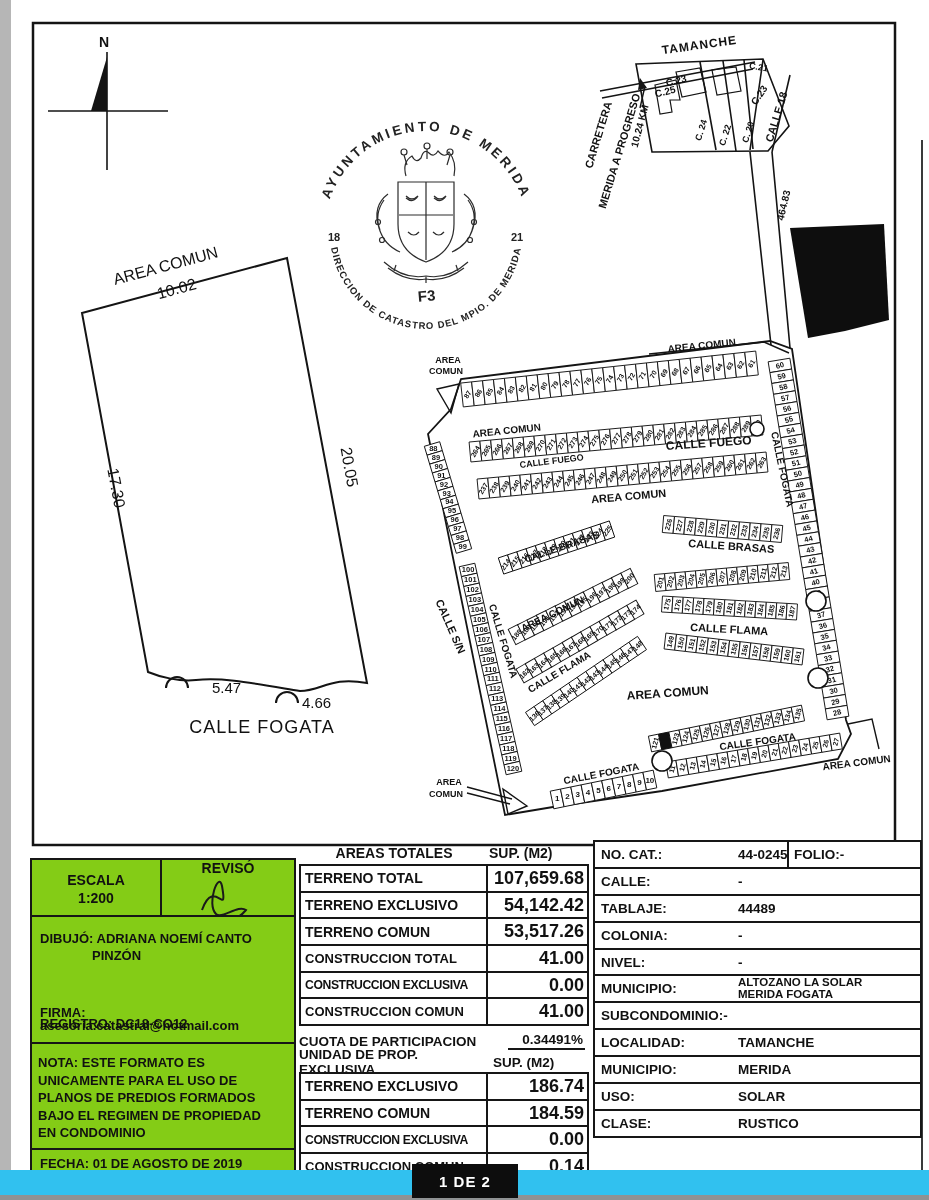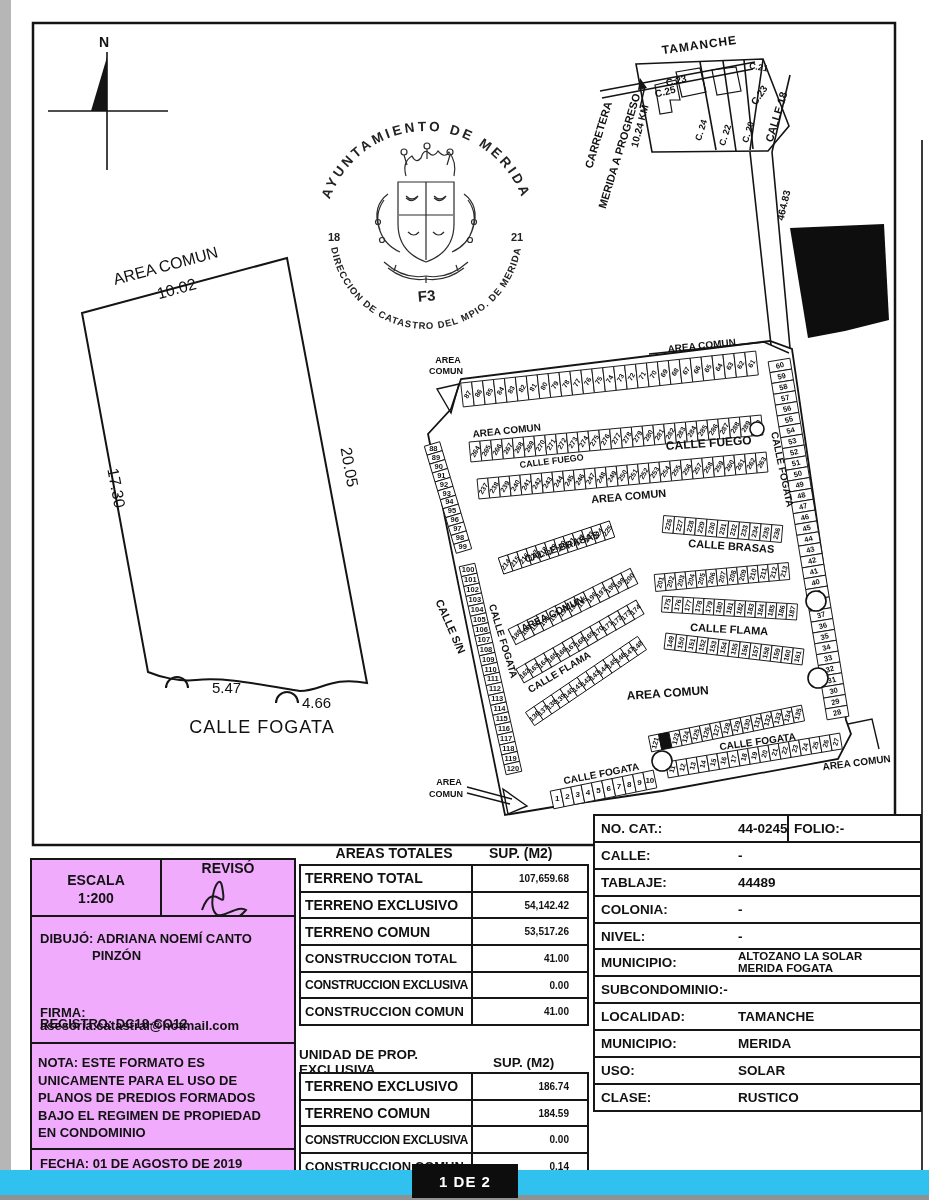--- a/index.html
+++ b/index.html
@@ -5,42 +5,42 @@
   html,body{margin:0;padding:0;background:#e8e8e8;}
   .page{position:relative;width:929px;height:1200px;background:#fff;overflow:hidden;
         font-family:"Liberation Sans",sans-serif;color:#111;}
   svg text{font-family:"Liberation Sans",sans-serif;}
   .abs{position:absolute;}
   
   .edge-left{left:0;top:0;width:11px;height:1200px;background:#b6b6b6;}
   .edge-right{left:921px;top:140px;width:2px;height:1056px;background:#3a3a3a;}
   .edge-bottom{left:0;top:1195px;width:929px;height:5px;background:#8f9293;z-index:4;}
   
-  .panel{position:absolute;border:2px solid #161616;background:#f0abfc;}
+  .panel{position:absolute;border:2px solid #161616;background:#84cc16;}
   
   .escala-box{left:30px;top:858px;width:262px;height:57px;display:flex;}
   .escala-left{width:128px;border-right:2px solid #161616;display:flex;flex-direction:column;
                align-items:center;justify-content:center;font-weight:bold;font-size:14px;line-height:18px;}
   .escala-right{flex:1;position:relative;text-align:center;font-weight:bold;font-size:14px;}
   .cred-box{left:30px;top:915px;width:262px;height:127px;}
   .nota-box{left:30px;top:1042px;width:262px;height:106px;}
   .fecha-box{left:30px;top:1148px;width:262px;height:46px;}
   .cred-line{position:absolute;left:8px;font-weight:bold;font-size:13px;white-space:nowrap;}
   
   .mid-header{left:299px;top:845px;width:286px;height:17px;display:flex;font-weight:bold;font-size:14px;}
   .areas-table{left:299px;top:864px;width:286px;border:2px solid #161616;background:#fff;}
   .a-row{display:flex;border-top:2px solid #161616;height:24.7px;align-items:center;}
   .a-row:first-child{border-top:none;}
   .a-label{flex:1;padding-left:4px;font-weight:bold;font-size:14px;white-space:nowrap;overflow:hidden;}
-  .a-value{width:96px;border-left:2px solid #161616;text-align:right;padding-right:18px;
-           font-weight:bold;font-size:10px;align-self:stretch;display:flex;align-items:center;justify-content:flex-end;}
+  .a-value{width:96px;border-left:2px solid #161616;text-align:right;padding-right:3px;
+           font-weight:bold;font-size:18px;align-self:stretch;display:flex;align-items:center;justify-content:flex-end;}
   .cuota-row{left:299px;top:1030px;width:286px;height:22px;display:flex;align-items:center;font-weight:bold;font-size:13.5px;}
   .unidad-header{left:299px;top:1053px;width:286px;height:18px;display:flex;align-items:center;font-weight:bold;font-size:13.5px;gap:19px;}
   
-  .info-panel{left:593px;top:814px;width:325px;border:2px solid #161616;background:#fff;}
+  .info-panel{left:593px;top:840px;width:325px;border:2px solid #161616;background:#fff;}
   .i-row{display:flex;border-top:2px solid #161616;height:24.9px;align-items:center;position:relative;}
   .i-row:first-child{border-top:none;}
   .i-label{width:137px;padding-left:6px;font-weight:bold;font-size:13.5px;white-space:nowrap;}
   .i-value{flex:1;font-weight:bold;font-size:13.5px;white-space:nowrap;}
   .i-value.two{font-size:11.5px;line-height:11.5px;}
   .i-extra{position:absolute;left:192px;top:0;bottom:0;right:0;border-left:2px solid #161616;
            display:flex;align-items:center;padding-left:5px;font-weight:bold;font-size:13.5px;}
   
   .cyanbar{left:0;top:1170px;width:929px;height:27px;z-index:3;}
   .pagebox{left:412px;top:1164px;width:106px;height:34px;background:#0d0d0d;z-index:5;
@@ -848,20 +848,24 @@
       <div class="a-row">
         <div class="a-label" style="font-size: 12.2px; letter-spacing: -0.4px;">CONSTRUCCION EXCLUSIVA</div>
         <div class="a-value">0.00</div>
       </div>
       <div class="a-row">
         <div class="a-label" style="font-size: 13px;">CONSTRUCCION COMUN</div>
         <div class="a-value">41.00</div>
       </div>
     </div>
 
+  <div class="abs cuota-row">
+    <span style="flex:1;">CUOTA DE PARTICIPACION</span>
+    <span style="border-bottom:2px solid #161616;padding:0 2px 1px 14px;">0.34491%</span>
+  </div>
 
   <div class="abs unidad-header">
     <span style="flex:1;">UNIDAD DE PROP. EXCLUSIVA</span>
     <span style="width:92px;">SUP. (M2)</span>
   </div>
   <div class="abs areas-table" id="areas-table-2" style="top:1072px;">
       <div class="a-row">
         <div class="a-label">TERRENO EXCLUSIVO</div>
         <div class="a-value">186.74</div>
       </div>

